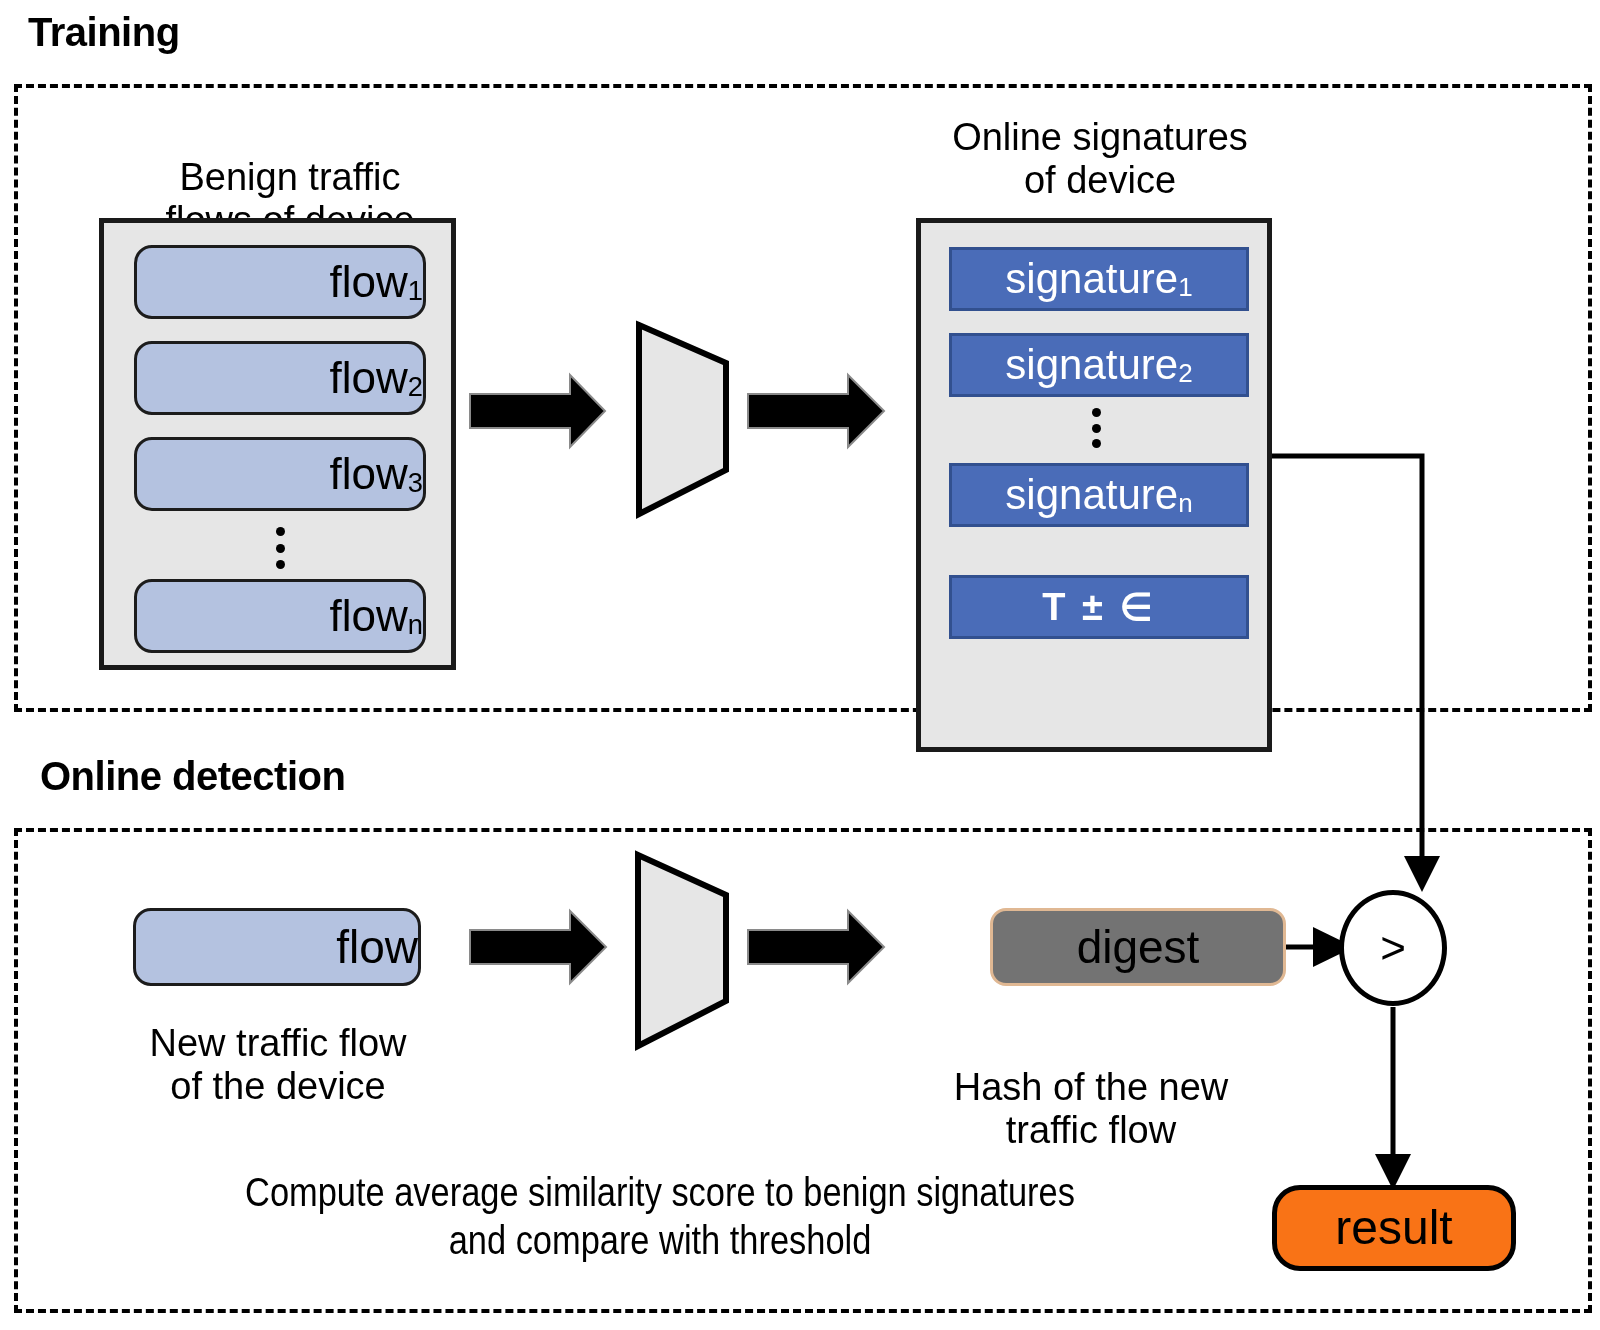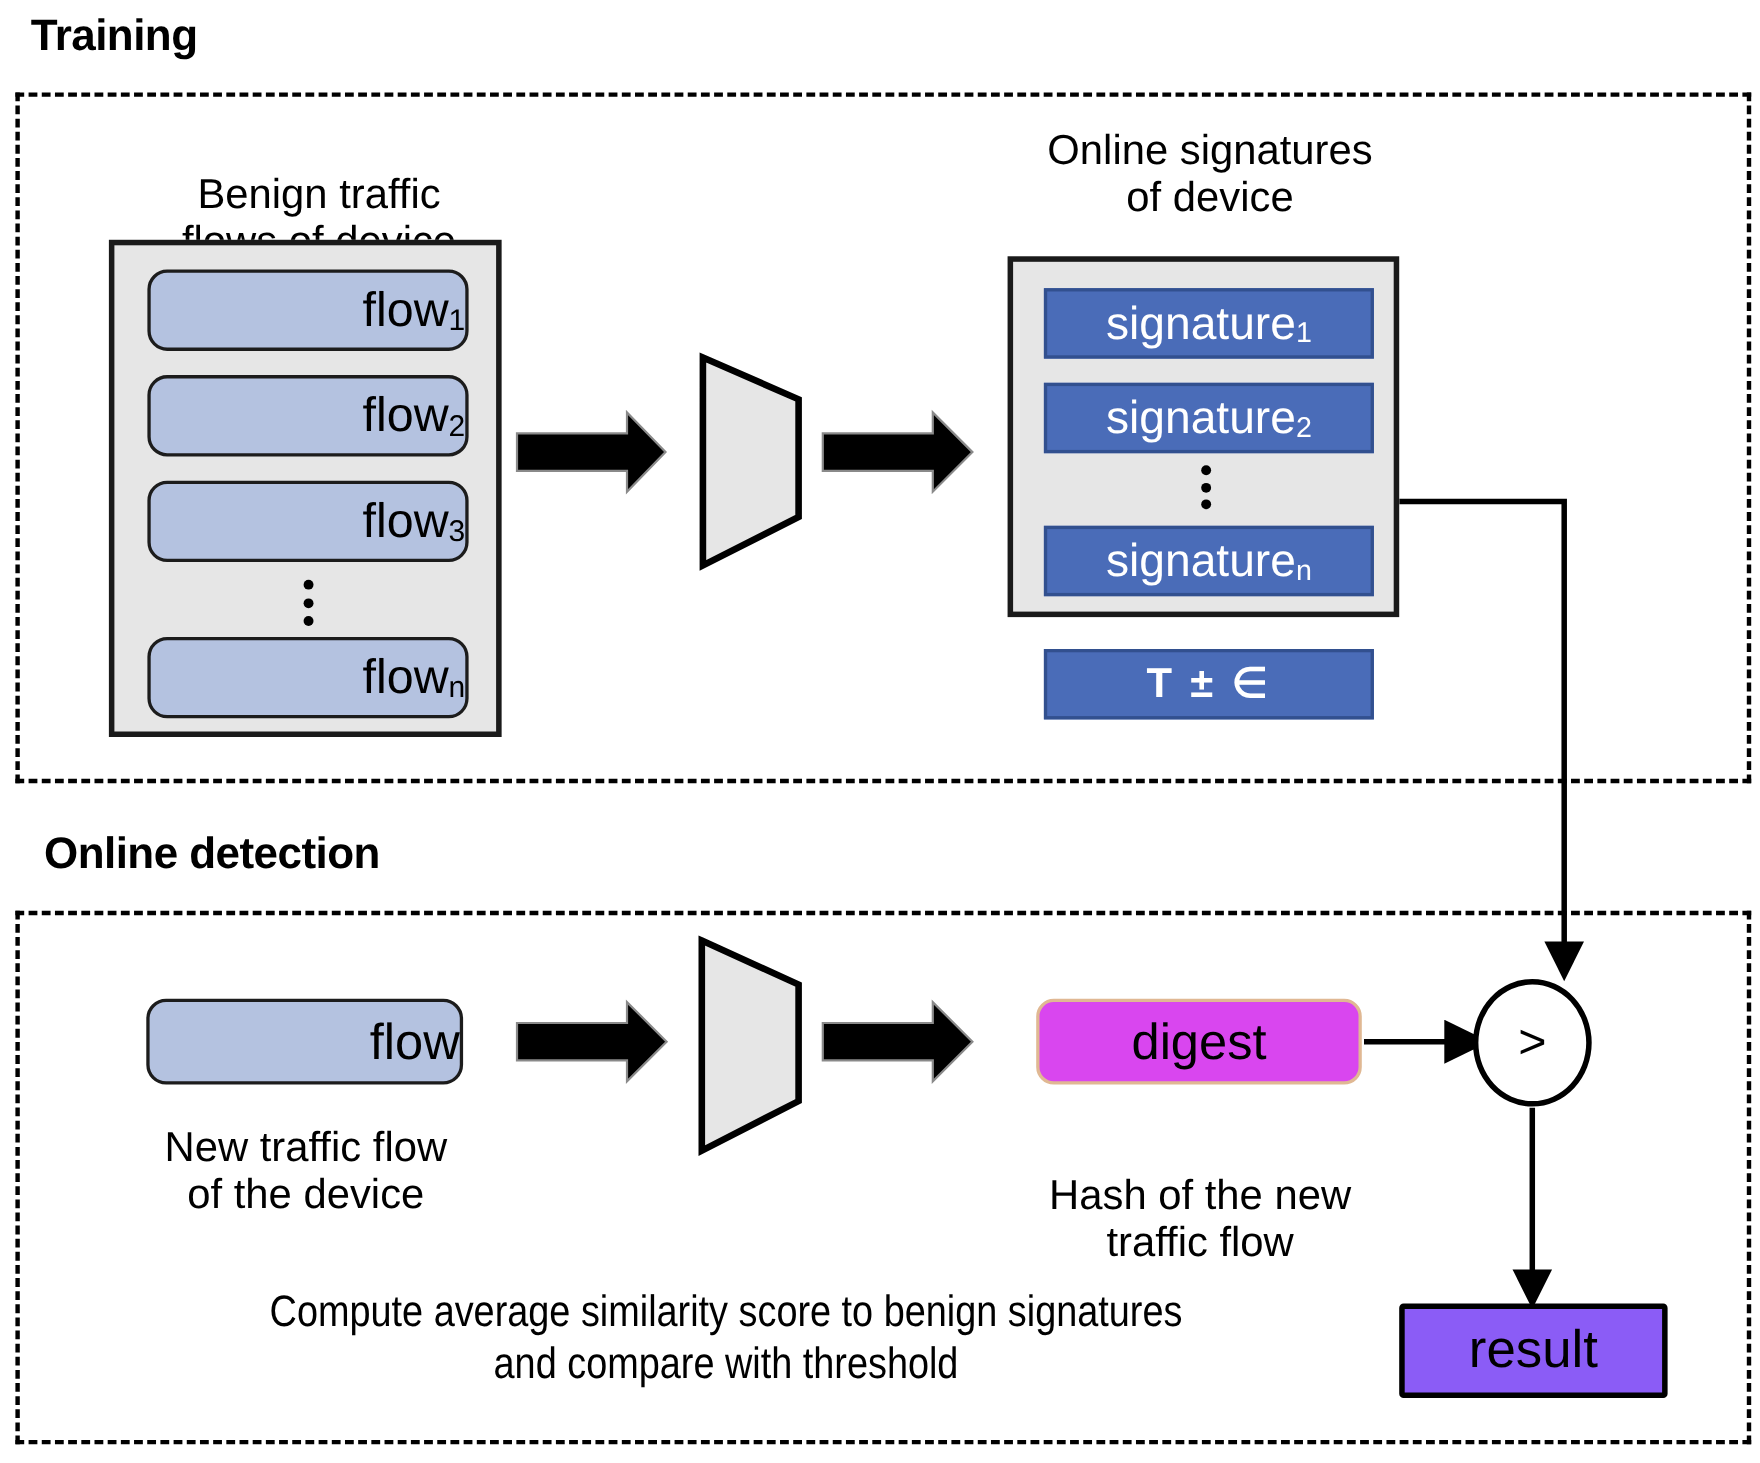--- a/index.html
+++ b/index.html
@@ -78,37 +78,38 @@
     line-height: 1;
   }
   .sig-box.threshold {
     font-weight: bold;
     font-size: 38px;
     letter-spacing: 3px;
   }
 
   
   .digest-box {
-    background: #d946ef;
+    background: #737373;
     border: 3px solid #e0b893;
     border-radius: 16px;
     box-sizing: border-box;
     display: flex;
     align-items: center;
     justify-content: center;
     color: #000000;
     font-size: 46px;
     line-height: 1;
+    margin-left: 48px;
   }
 
   
   .result-box {
-    background: #8b5cf6;
+    background: #f97316;
     border: 5px solid #000000;
-    border-radius: 4px;
+    border-radius: 28px;
     box-sizing: border-box;
     display: flex;
     align-items: center;
     justify-content: center;
     color: #000000;
     font-size: 48px;
     line-height: 1;
   }
 
   
@@ -249,21 +250,21 @@
     <div class="abs flow-box" style="left:30px; top:356px; width:292px; height:74px;">
       <span>flow</span>
         <span class="sub">n</span>
     </div>
   </div>
 
 
   <div class="abs caption" style="left:900px; top:116px; width:400px;">Online signatures
 of device</div>
 
-  <div class="abs gray-container" style="left:916px; top:218px; width:356px; height:328px;margin-top:15px;">
+  <div class="abs gray-container" style="left:916px; top:218px; width:356px; height:534px;">
     <div class="abs sig-box" style="left:28px; top:24px; width:300px; height:64px;">
       <span>signature</span>
         <span class="sub">1</span>
     </div>
     <div class="abs sig-box" style="left:28px; top:110px; width:300px; height:64px;">
       <span>signature</span>
         <span class="sub">2</span>
     </div>
     <div class="abs vdots" style="left:166px; top:185px; width:18px; height:40px;">
       <i></i>

